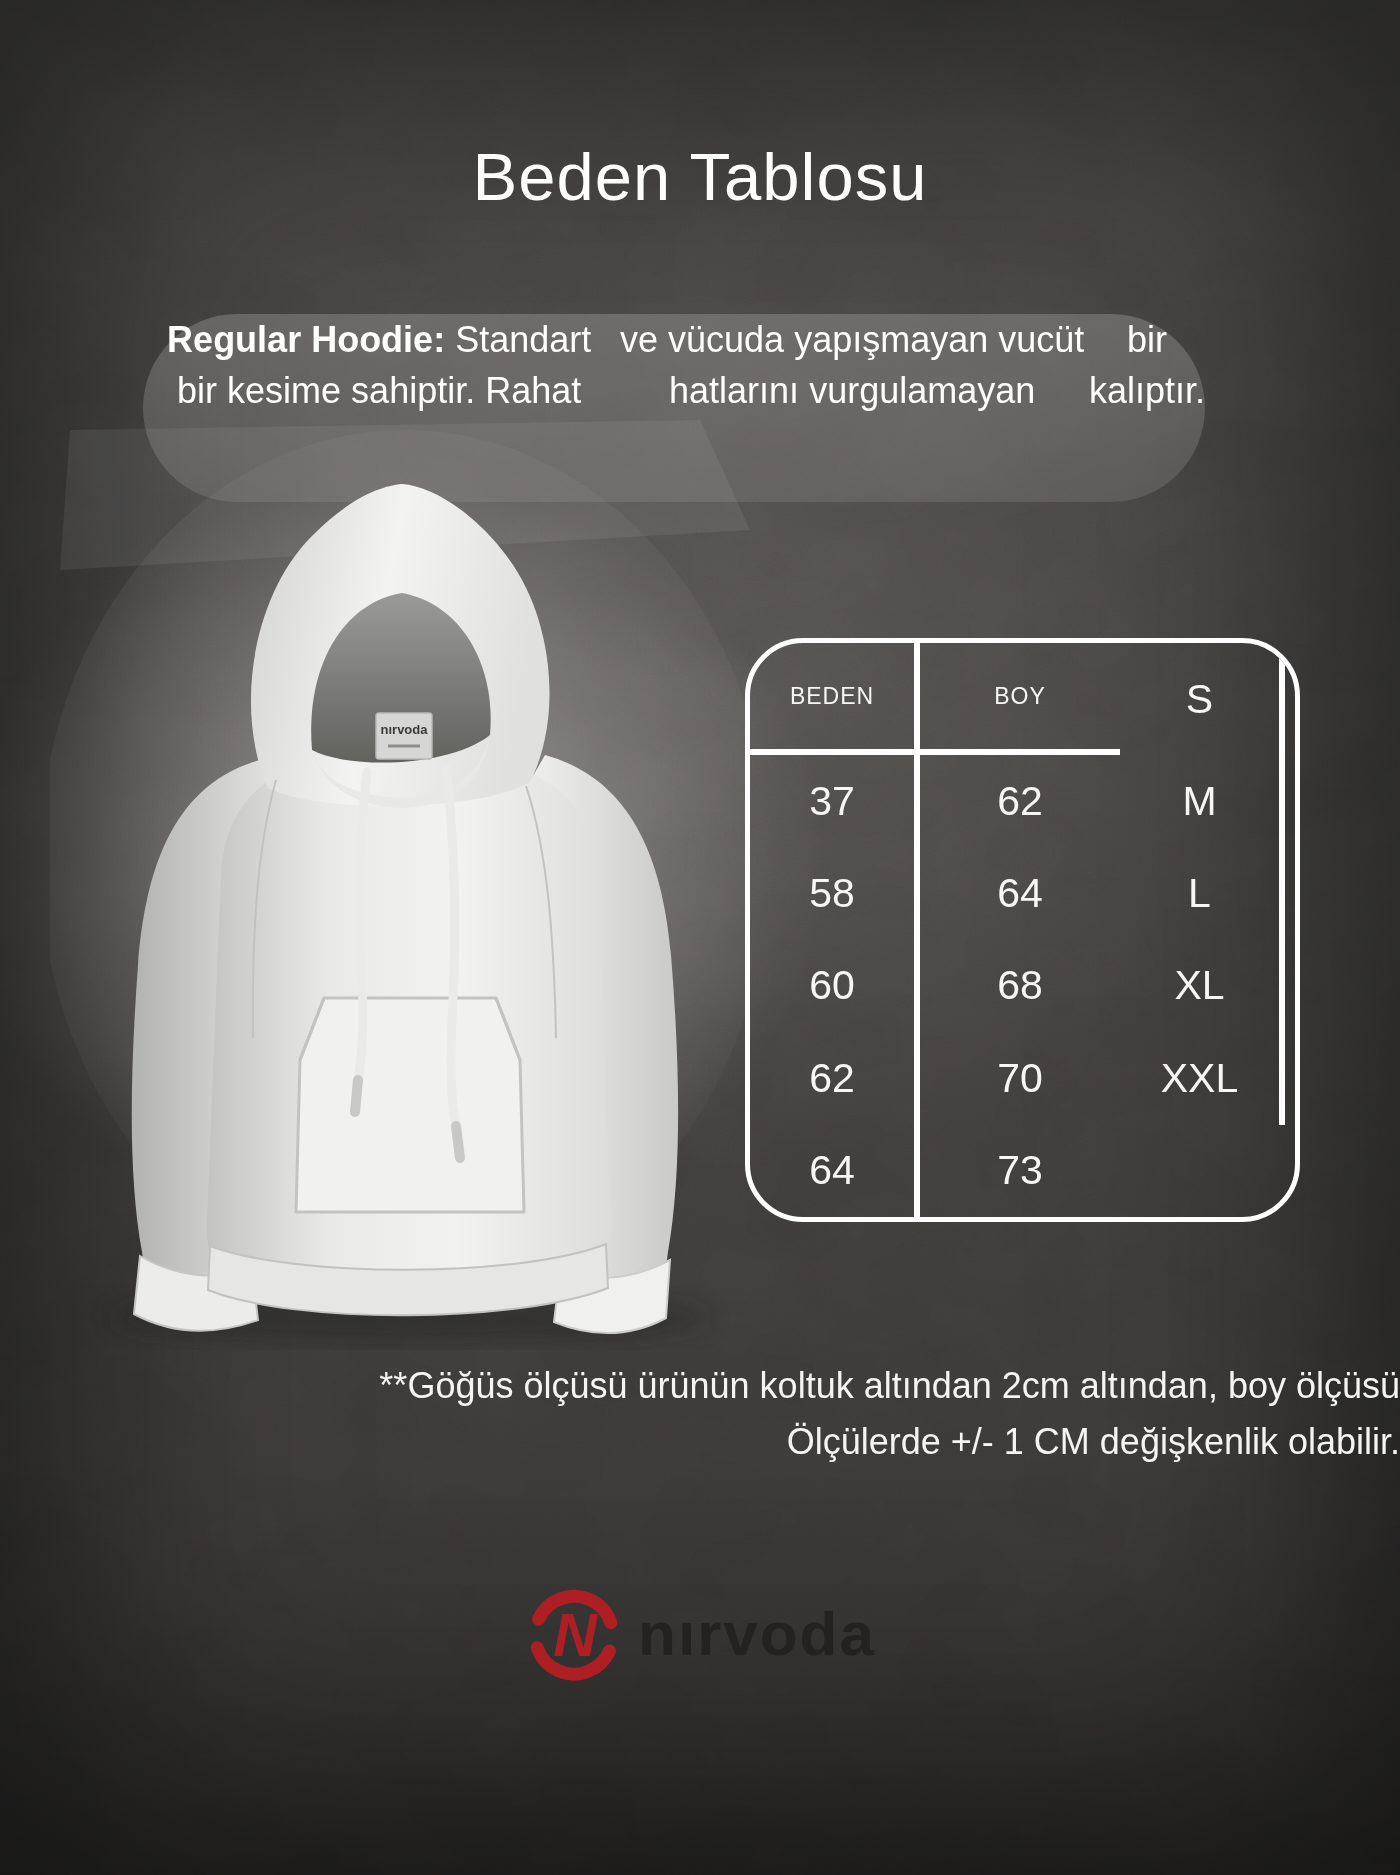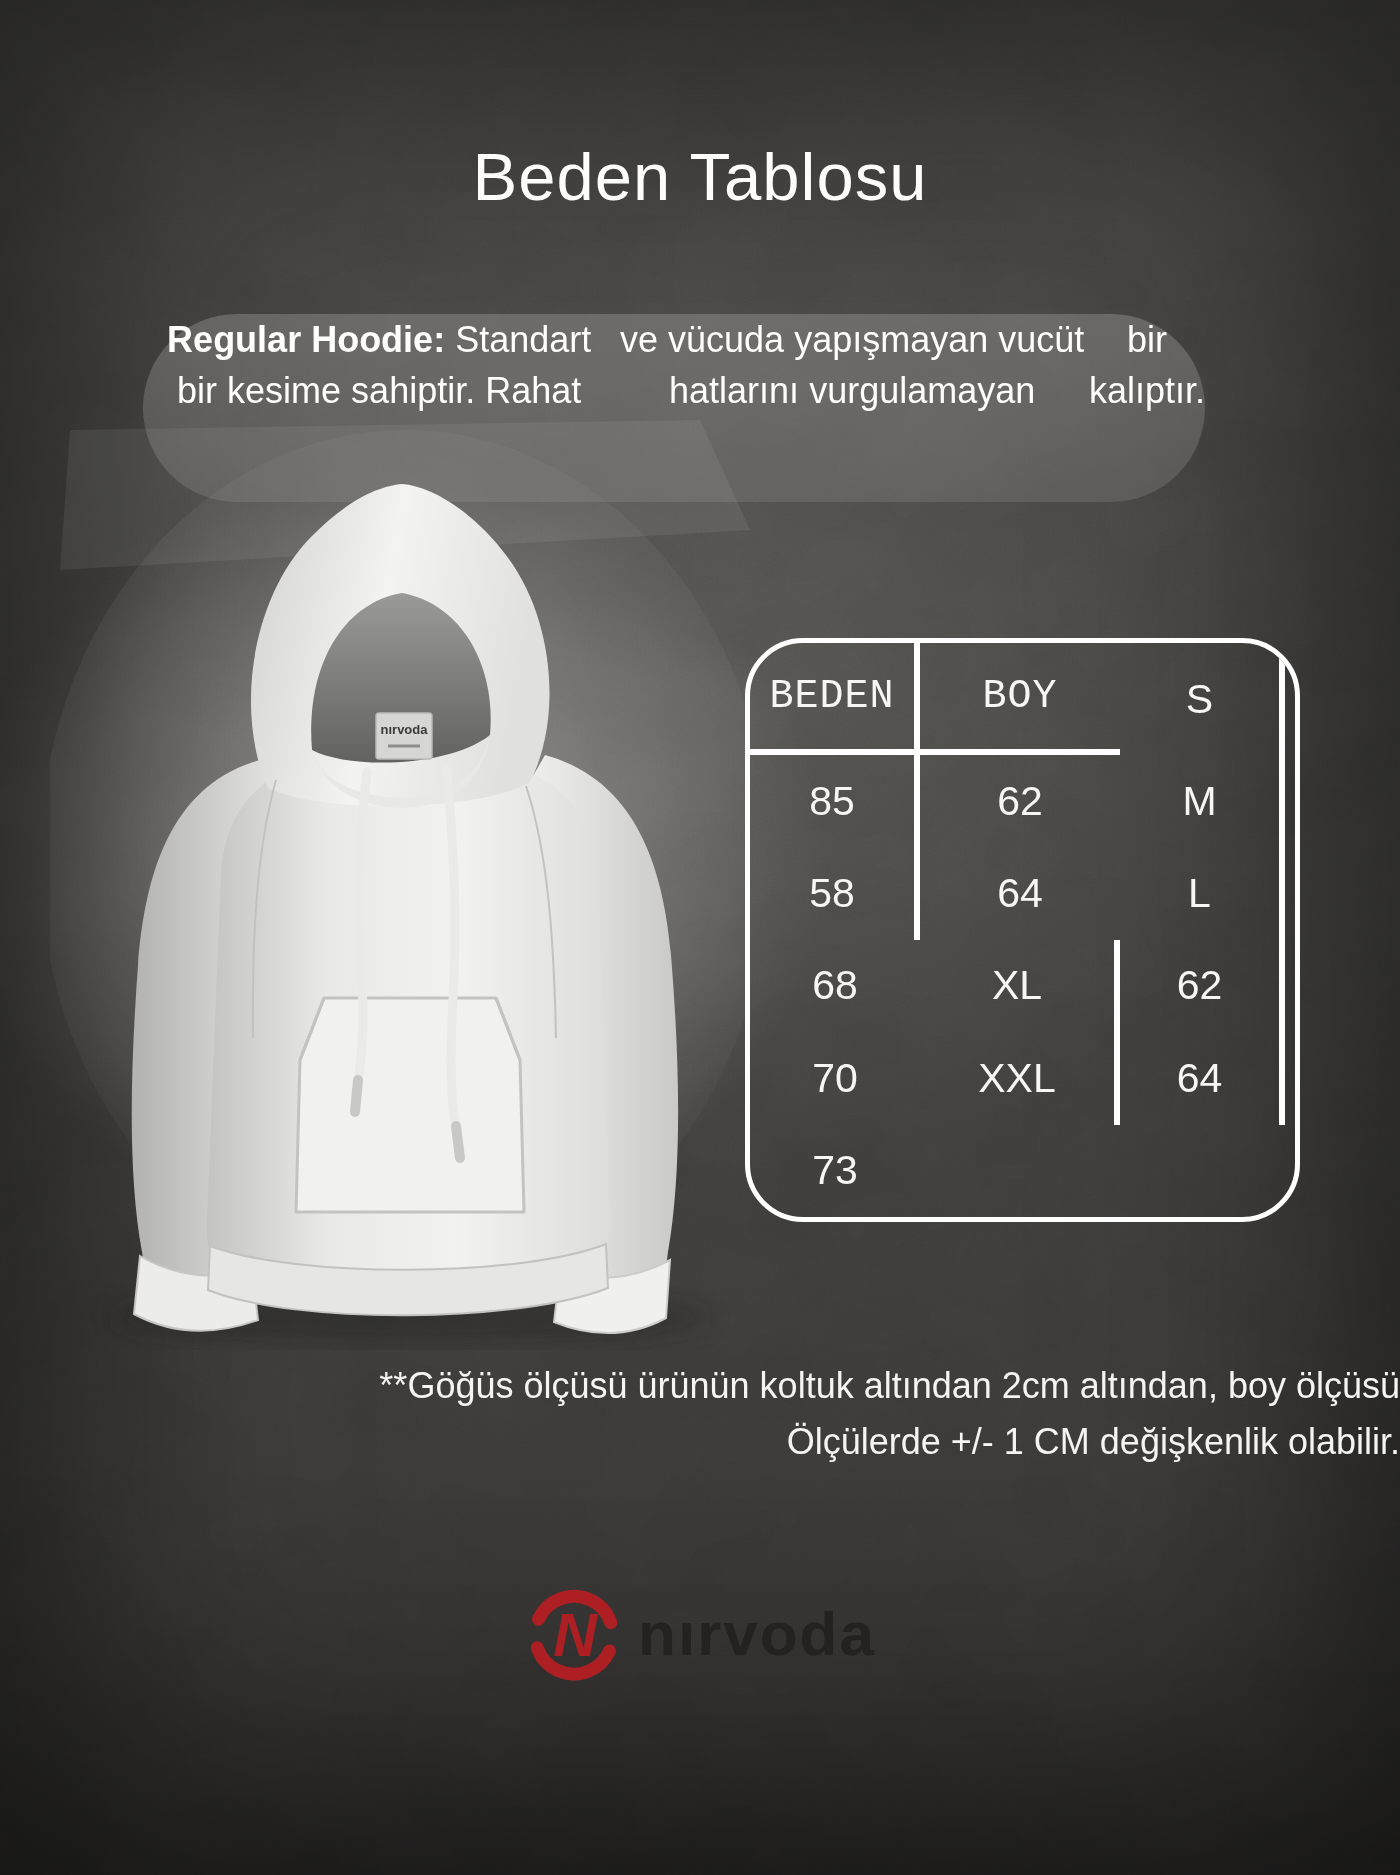--- a/index.html
+++ b/index.html
@@ -35,21 +35,21 @@
 
   .size-table{
     position:absolute;left:745px;top:638px;width:545px;height:574px;
     border:5px solid #ffffff;border-radius:58px;overflow:hidden;
     display:grid;grid-template-columns:170px 200px 165px;
     grid-template-rows:112px repeat(5,1fr);
     color:#f6f6f5;
   }
   .size-table .cell{display:flex;align-items:center;justify-content:center;}
   .size-table .c1,.size-table .c2{border-right:6px solid #ffffff;}
-  .size-table .hed{font-size:40px;letter-spacing:1px;border-bottom:6px solid #ffffff;font-family:Liberation Mono, monospace;}
+  .size-table .hed{font-size:23px;letter-spacing:1px;border-bottom:6px solid #ffffff;}
   .size-table .val{font-size:41px;}
 
   .notes{
     position:absolute;left:0;top:1358px;width:100%;
     text-align:right;color:#f4f4f2;font-size:36px;line-height:56px;
   }
 
   .logo-row{
     position:absolute;left:0;top:1578px;width:100%;height:110px;
     display:flex;align-items:center;justify-content:center;gap:14px;
@@ -151,28 +151,29 @@
     <line x1="406" y1="706" x2="410" y2="738" stroke="#c8c8c6" stroke-width="10" stroke-linecap="round"></line>
 
     <path d="M226,360 C206,432 202,520 203,618 M476,366 C498,432 504,520 506,618" stroke="#c2c2c0" stroke-width="2" fill="none"></path>
   </svg>
 
   <div class="size-table">
     <div class="cell hed c1">BEDEN</div>
     <div class="cell hed">BOY</div>
 
     <div class="cell val c1">S</div>
-    <div class="cell val c2">85</div>
+    <div class="cell val c2">37</div>
     <div class="cell val">62</div>
 
     <div class="cell val c1">M</div>
     <div class="cell val c2">58</div>
     <div class="cell val">64</div>
 
     <div class="cell val c1">L</div>
+    <div class="cell val c2">60</div>
     <div class="cell val">68</div>
 
     <div class="cell val c1">XL</div>
     <div class="cell val c2">62</div>
     <div class="cell val">70</div>
 
     <div class="cell val c1">XXL</div>
     <div class="cell val c2">64</div>
     <div class="cell val">73</div>
   </div>

